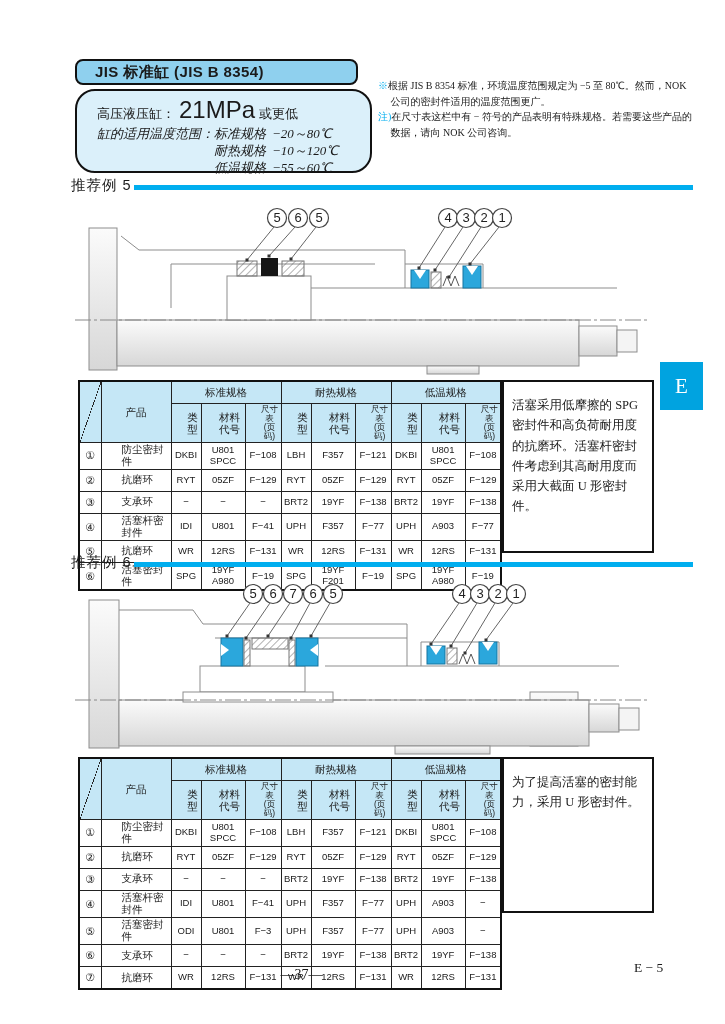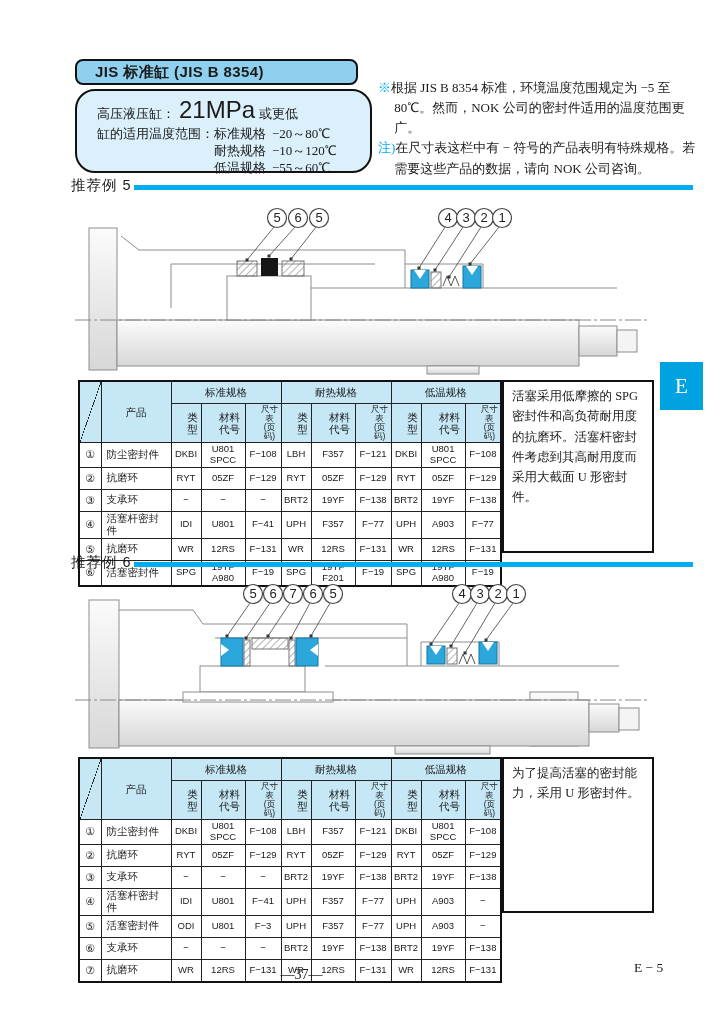--- a/index.html
+++ b/index.html
@@ -8,26 +8,26 @@
 
   
   .jis-box{position:absolute;left:75px;top:59px;width:283px;height:26px;box-sizing:border-box;
            background:var(--header_fill_dark);border:2px solid #111;border-radius:8px;
            display:flex;align-items:center;padding-left:18px;font-size:15px;font-weight:600;letter-spacing:.4px;}
   .spec-box{position:absolute;left:75px;top:89px;width:297px;height:84px;box-sizing:border-box;
             background:var(--header_fill_light);border:2px solid #111;border-radius:20px;
             padding:5px 0 0 20px;font-size:13px;font-family:"Liberation Serif",serif;}
   .spec-row1{display:flex;align-items:baseline;}
   .big-pressure{font-size:24px;font-family:"Liberation Sans",sans-serif;margin:0 4px;}
-  .spec-row2{display:flex;margin-top:1px;}
+  .spec-row2{display:flex;margin-top:1px;font-style:italic;}
   .temp-col div{line-height:17px;}
   .temp-col .range{margin-left:6px;}
 
   
-  .notes{position:absolute;left:378px;top:78px;width:318px;font-size:13px;line-height:1.55;
+  .notes{position:absolute;left:378px;top:78px;width:318px;font-size:10px;line-height:1.55;
          font-family:"Liberation Serif",serif;}
   .notes p{margin:0;padding-left:1.25em;text-indent:-1.25em;}
   .marker{color:var(--accent_cyan);}
 
   
   .section-head{position:absolute;font-size:14.5px;letter-spacing:1px;}
   .rule{position:absolute;height:5px;background:var(--accent_cyan);}
 
   .diagram{position:absolute;}
 
@@ -35,27 +35,27 @@
   .tbl-wrap{position:absolute;}
   .spec-table{border-collapse:collapse;table-layout:fixed;width:424px;font-size:9.5px;border:2px solid #111;}
   .spec-table th,.spec-table td{border:1px solid #222;text-align:center;padding:1px 2px;
        white-space:pre-line;line-height:1.15;overflow:hidden;}
   .spec-table thead th{background:var(--table_header_fill);font-weight:400;font-size:10.5px;
        font-family:"Liberation Sans",sans-serif;}
   .spec-table thead tr:first-child th{height:19px;}
   .spec-table thead tr:last-child th{height:23px;padding-left:15px;}
   .spec-table th.sub-size{font-size:8.5px;line-height:1.05;margin-top:12px;}
   .spec-table tbody td{height:19px;}
-  .spec-table td.prod{text-align:left;padding-left:5px;font-size:10.5px;font-family:"Liberation Serif",serif;}
+  .spec-table td.prod{text-align:left;padding-left:20px;font-size:10.5px;font-family:"Liberation Serif",serif;}
   .spec-table td.no{font-size:11px;}
   .spec-table th.corner{background:
       linear-gradient(to bottom right, var(--table_header_fill) 49.2%, #222 49.2%, #222 51%, var(--table_header_fill) 51%);}
 
   .note-box{position:absolute;width:152px;box-sizing:border-box;border:2px solid #111;background:#fff;
-            padding:4px 8px;font-size:12.5px;line-height:1.62;font-family:"Liberation Serif",serif;}
+            padding:13px 8px;font-size:12.5px;line-height:1.62;font-family:"Liberation Serif",serif;}
 
   
   .page-num{position:absolute;left:0;top:967px;width:603px;text-align:center;
             font-family:"Liberation Serif",serif;font-size:14px;}
   .section-num{position:absolute;left:634px;top:960px;font-family:"Liberation Serif",serif;font-size:13.5px;}
   .e-tab{position:absolute;left:660px;top:362px;width:43px;height:48px;background:var(--tab_blue);
          color:#fff;display:flex;align-items:center;justify-content:center;
          font-family:"Liberation Serif",serif;font-size:21px;}
 
   .seal{fill:var(--seal_blue);stroke:#16749f;stroke-width:1;}

